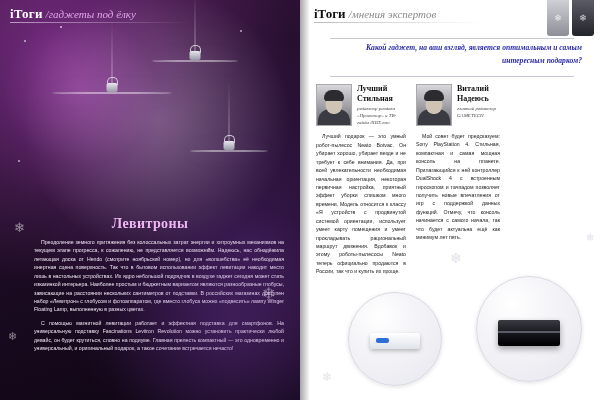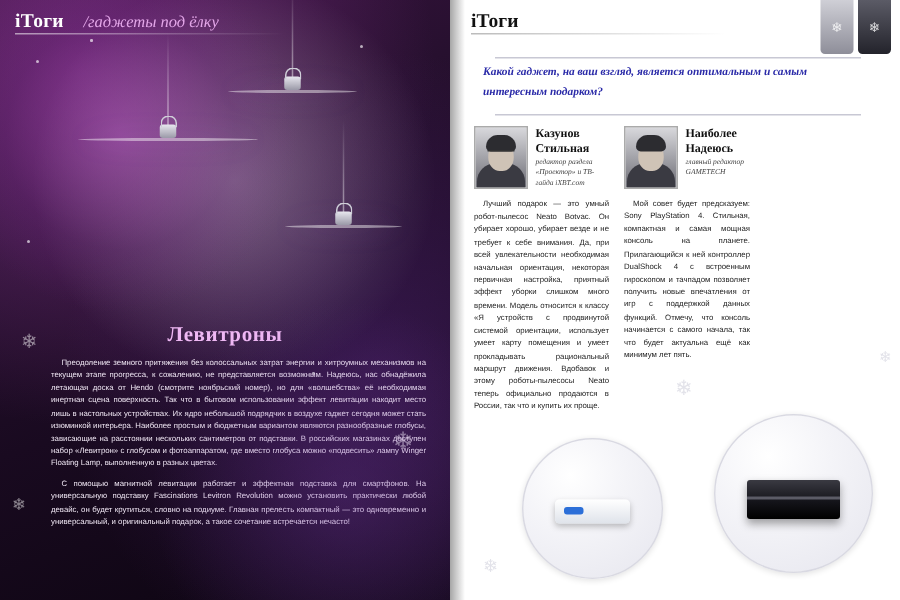--- a/index.html
+++ b/index.html
@@ -21,21 +21,21 @@
     background:radial-gradient(circle, rgba(190,90,200,0.45) 0%, rgba(120,40,140,0.18) 45%, rgba(0,0,0,0) 70%);
   }
   .page-left:after{
     content:"";position:absolute;right:-60px;bottom:-60px;width:260px;height:260px;border-radius:50%;
     background:radial-gradient(circle, rgba(120,60,170,0.30) 0%, rgba(0,0,0,0) 70%);
   }
   .sparkle{position:absolute;background:#fff;border-radius:50%;opacity:.65;}
 
   .hdr-left{position:absolute;left:10px;top:6px;z-index:9;display:flex;align-items:baseline;}
   .hdr-left .itogi{font-family:"Liberation Serif",serif;font-weight:bold;font-size:13px;color:#fff;letter-spacing:.2px;}
-  .hdr-left .sub{font-family:"Liberation Serif",serif;font-style:italic;font-size:11px;color:#e3a6e8;margin-left:13px;}
+  .hdr-left .sub{font-family:"Liberation Serif",serif;font-style:italic;font-size:11px;color:#e3a6e8;margin-left:3px;}
   .hdr-rule{position:absolute;left:10px;top:22px;width:180px;height:1px;background:linear-gradient(90deg,rgba(255,255,255,.55),rgba(255,255,255,0));z-index:9;}
 
   
   .orn{position:absolute;}
   .orn .cap{position:absolute;left:50%;transform:translateX(-50%);top:-9px;width:11px;height:9px;background:linear-gradient(180deg,#e9e9ef,#9a9aa6);border-radius:2px;}
   .orn .cap:before{content:"";position:absolute;left:50%;transform:translateX(-50%);top:-6px;width:9px;height:7px;border:1.5px solid #cfcfd8;border-bottom:none;border-radius:5px 5px 0 0;}
   .orn .hang{position:absolute;left:50%;transform:translateX(-50%);top:-70px;width:1px;height:62px;background:linear-gradient(180deg,rgba(255,255,255,0),rgba(255,255,255,.5));}
   .ball{border-radius:50%;
     background:radial-gradient(circle at 34% 26%, rgba(255,255,255,0.55) 0%, rgba(255,255,255,0.12) 22%, rgba(255,255,255,0.05) 45%, rgba(255,255,255,0.02) 70%);
     border:1px solid rgba(255,255,255,0.45);
@@ -72,21 +72,21 @@
   .hdr-right .itogi{font-family:"Liberation Serif",serif;font-weight:bold;font-size:13px;color:#111;}
   .hdr-right .sub{font-family:"Liberation Serif",serif;font-style:italic;font-size:11px;color:#8a8a8a;margin-left:3px;}
   .hdr-rule-r{position:absolute;left:14px;top:22px;width:170px;height:1px;background:linear-gradient(90deg,#bbb,rgba(255,255,255,0));}
 
   .tabs{position:absolute;right:6px;top:0;display:flex;gap:3px;}
   .tab{width:22px;height:36px;background:linear-gradient(180deg,#5b5b66,#23232b);border-radius:0 0 3px 3px;
        display:flex;align-items:center;justify-content:center;}
   .tab.light{background:linear-gradient(180deg,#cfcfd6,#8e8e99);}
   .tab .snowflake{color:rgba(255,255,255,.8);font-size:9px;}
 
-  .question{position:absolute;left:22px;right:18px;top:42px;text-align:left;
+  .question{position:absolute;left:22px;right:18px;top:42px;text-align:right;
     font-family:"Liberation Serif",serif;font-style:italic;font-weight:bold;font-size:7.6px;line-height:1.7;color:#2a2aa8;}
   .q-rule{position:absolute;left:30px;right:26px;height:1px;background:#c8c8d4;}
 
   .cols{position:absolute;left:16px;right:14px;top:84px;display:flex;gap:10px;}
   .col{width:90px;}
   .col.wide{width:84px;}
   .exp{display:flex;gap:5px;align-items:flex-start;}
   .photo{width:34px;height:40px;flex:0 0 34px;background:linear-gradient(180deg,#d8d8dc,#6e6e76);position:relative;overflow:hidden;border:1px solid #aaa;}
   .photo .face{position:absolute;left:50%;top:9px;transform:translateX(-50%);width:17px;height:20px;border-radius:50% 50% 45% 45%;background:#cfc3b6;}
   .photo .hair{position:absolute;left:50%;top:5px;transform:translateX(-50%);width:20px;height:11px;border-radius:10px 10px 4px 4px;background:#2c2c30;}
@@ -173,20 +173,21 @@
       <p>Преодоление земного притяжения без колоссальных затрат энергии и хитроумных механизмов на текущем этапе прогресса, к сожалению, не представляется возможным. Надеюсь, нас обнадёжила летающая доска от Hendo (смотрите ноябрьский номер), но для «волшебства» её необходимая инертная сцена поверхность. Так что в бытовом использовании эффект левитации накодит место лишь в настольных устройствах. Их ядро небольшой подрядчик в воздухе гаджет сегодня может стать изюминкой интерьера. Наиболее простым и бюджетным вариантом являются разнообразные глобусы, зависающие на расстоянии нескольких сантиметров от подставки. В российских магазинах доступен набор «Левитрон» с глобусом и фотоаппаратом, где вместо глобуса можно «подвесить» лампу Winger Floating Lamp, выполненную в разных цветах.</p>
       <p>С помощью магнитной левитации работает и эффектная подставка для смартфонов. На универсальную подставку Fascinations Levitron Revolution можно установить практически любой девайс, он будет крутиться, словно на подиуме. Главная прелесть компактный — это одновременно и универсальный, и оригинальный подарок, а такое сочетание встречается нечасто!</p>
     </div>
   </div>
 
   <div class="page-right">
     <div class="gutter"></div>
 
     <div class="hdr-right">
       <span class="itogi">iТоги</span>
+      <span class="sub">/мнения экспертов</span>
     </div>
     <div class="hdr-rule-r"></div>
 
     <div class="tabs">
       <div class="tab light">
           <span class="snowflake">❄</span>
         </div>
       <div class="tab">
           <span class="snowflake">❄</span>
         </div>
@@ -200,39 +201,39 @@
 
       <div class="col">
         <div class="exp">
           <div class="photo">
             <div class="body"></div>
             <div class="face"></div>
             <div class="hair"></div>
             <div class="glasses"></div>
           </div>
           <div>
-            <div class="exp-name">Казунов</div>
+            <div class="exp-name">Лучший</div>
             <div class="exp-name">Стильная</div>
             <div class="exp-role">редактор раздела «Проектор» и ТВ-гайда iXBT.com</div>
           </div>
         </div>
         <div class="col-text">
           <p>Лучший подарок — это умный робот-пылесос Neato Botvac. Он убирает хорошо, убирает везде и не требует к себе внимания. Да, при всей увлекательности необходимая начальная ориентация, некоторая первичная настройка, приятный эффект уборки слишком много времени. Модель относится к классу «Я устройств с продвинутой системой ориентации, использует умеет карту помещения и умеет прокладывать рациональный маршрут движения. Вдобавок и этому роботы-пылесосы Neato теперь официально продаются в России, так что и купить их проще.</p>
         </div>
       </div>
 
       <div class="col wide">
         <div class="exp">
           <div class="photo">
             <div class="body"></div>
             <div class="face"></div>
             <div class="hair"></div>
           </div>
           <div>
-            <div class="exp-name">Наиболее</div>
+            <div class="exp-name">Виталий</div>
             <div class="exp-name">Надеюсь</div>
             <div class="exp-role">главный редактор GAMETECH</div>
           </div>
         </div>
         <div class="col-text">
           <p>Мой совет будет предсказуем: Sony PlayStation 4. Стильная, компактная и самая мощная консоль на планете. Прилагающийся к ней контроллер DualShock 4 с встроенным гироскопом и тачпадом позволяет получить новые впечатления от игр с поддержкой данных функций. Отмечу, что консоль начинается с самого начала, так что будет актуальна ещё как минимум лет пять.</p>
         </div>
       </div>
 
     </div>

